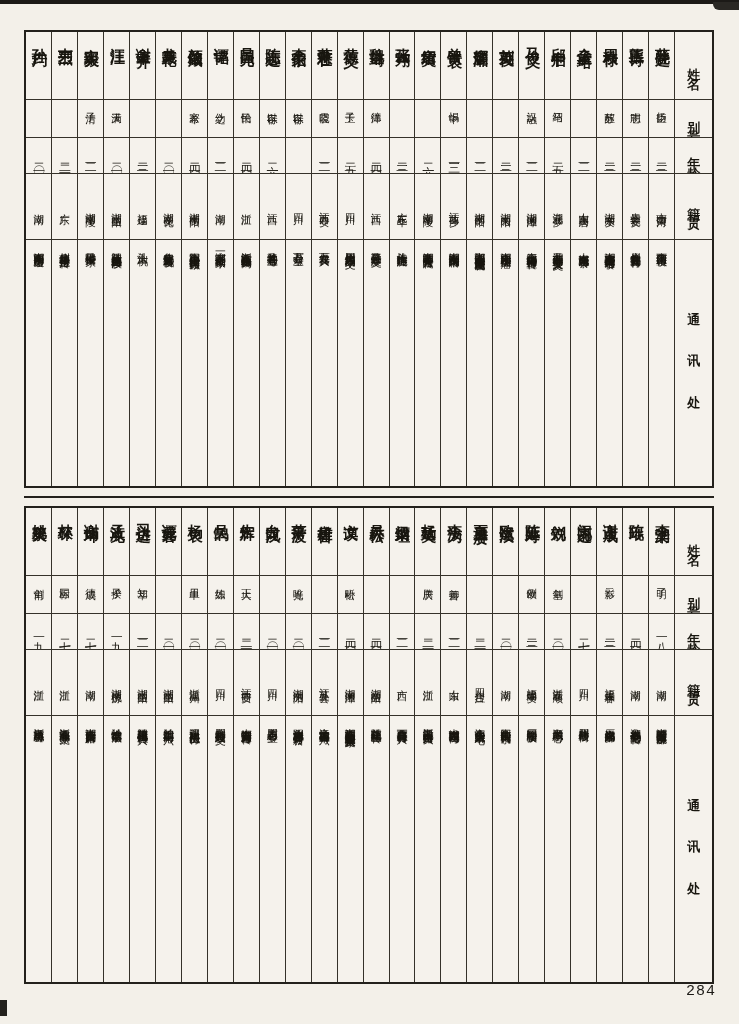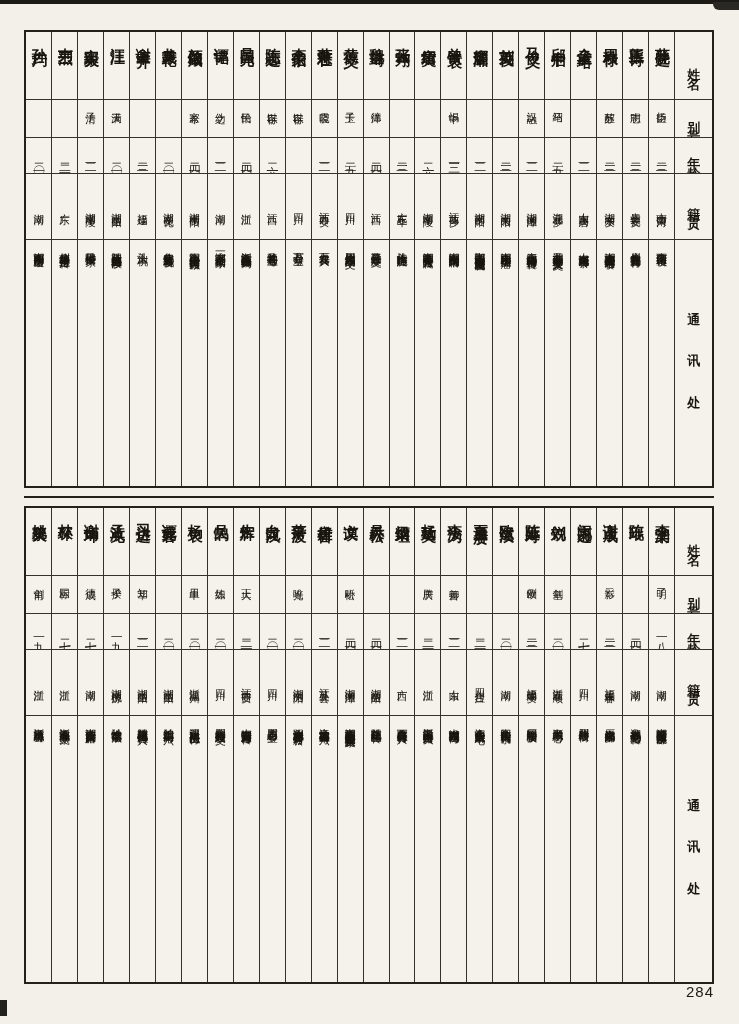--- a/index.html
+++ b/index.html
@@ -35,21 +35,21 @@
   .b-age>span{font-size:12px;letter-spacing:2px;}
   .b-native>span{font-size:10.5px;letter-spacing:1.5px;}
   .b-addr>span{font-size:10.8px;letter-spacing:0.5px;}
 
   .header-col .cell{align-items:center;}
   .header-col .cell>span{font-weight:700;font-size:13px;}
   .h-sm>span{letter-spacing:9px;}
   .h-addr>span{letter-spacing:42px;}
 
   .page-number{position:absolute;top:983px;left:686px;font-size:15px;
-               font-family:Liberation Sans, sans-serif;color:#1c1a16;letter-spacing:1px;}
+               font-family:Liberation Mono, monospace;color:#1c1a16;letter-spacing:1px;}
 </style>
 </head>
 <body>
 
 <div class="page">
 
   <div class="scan-edge-top"></div>
   <div class="scan-blob-tr"></div>
   <div class="scan-speck-bl"></div>
   <div class="preline"></div>

